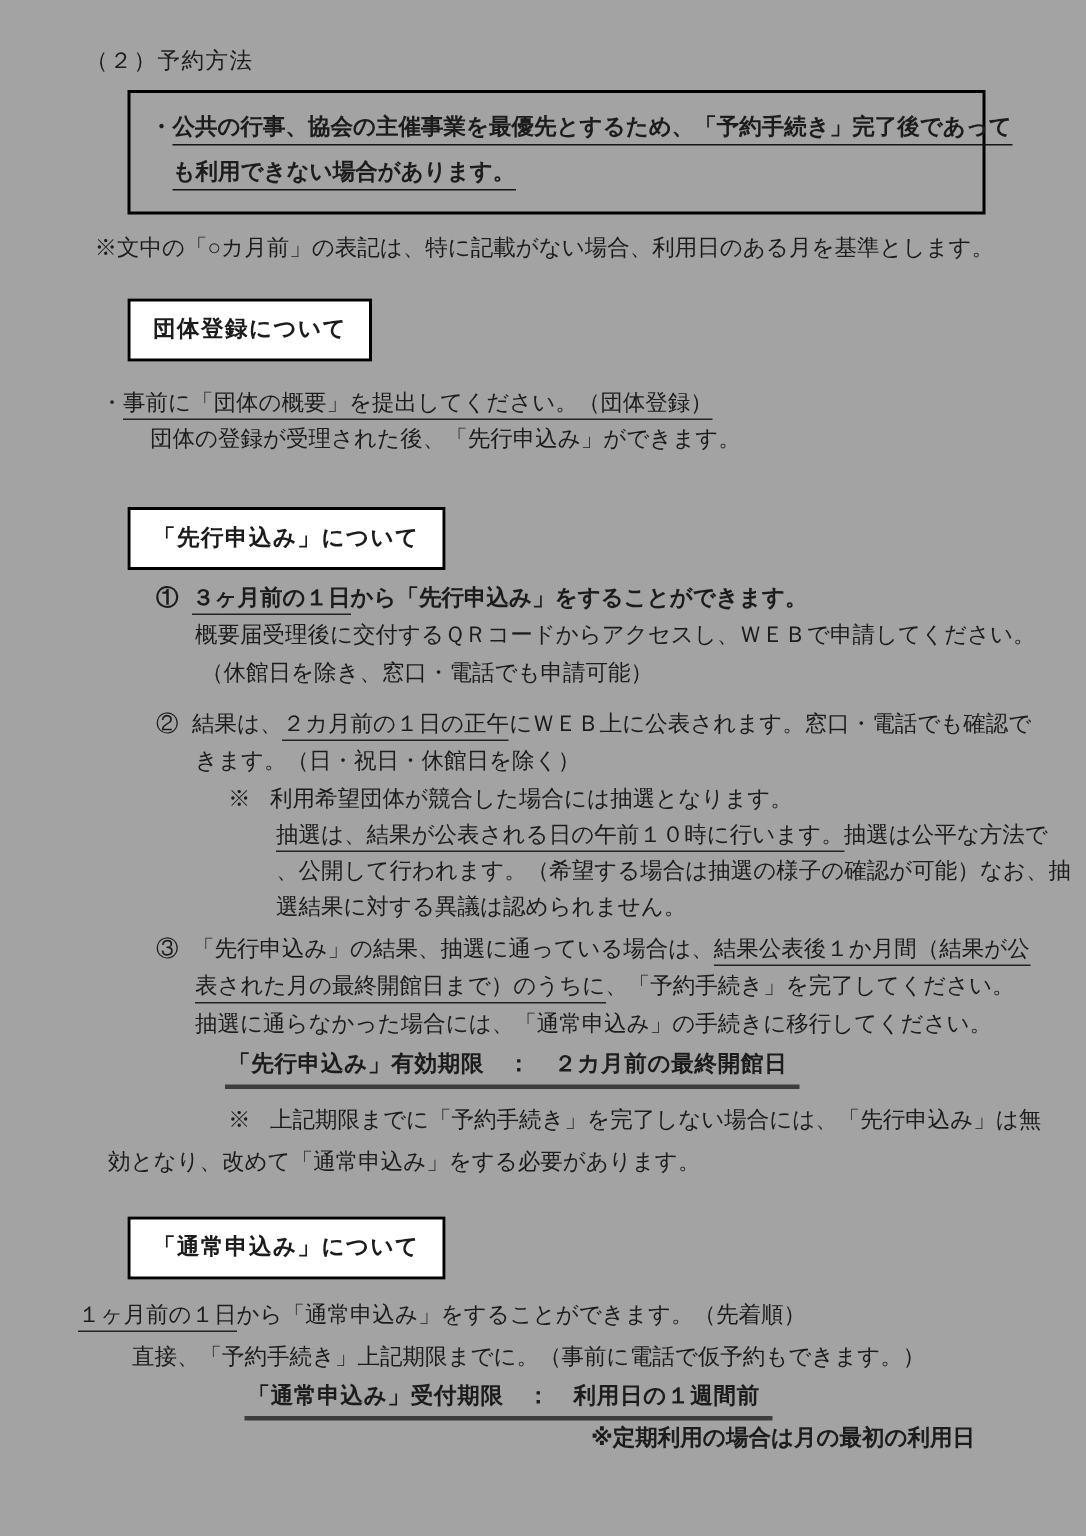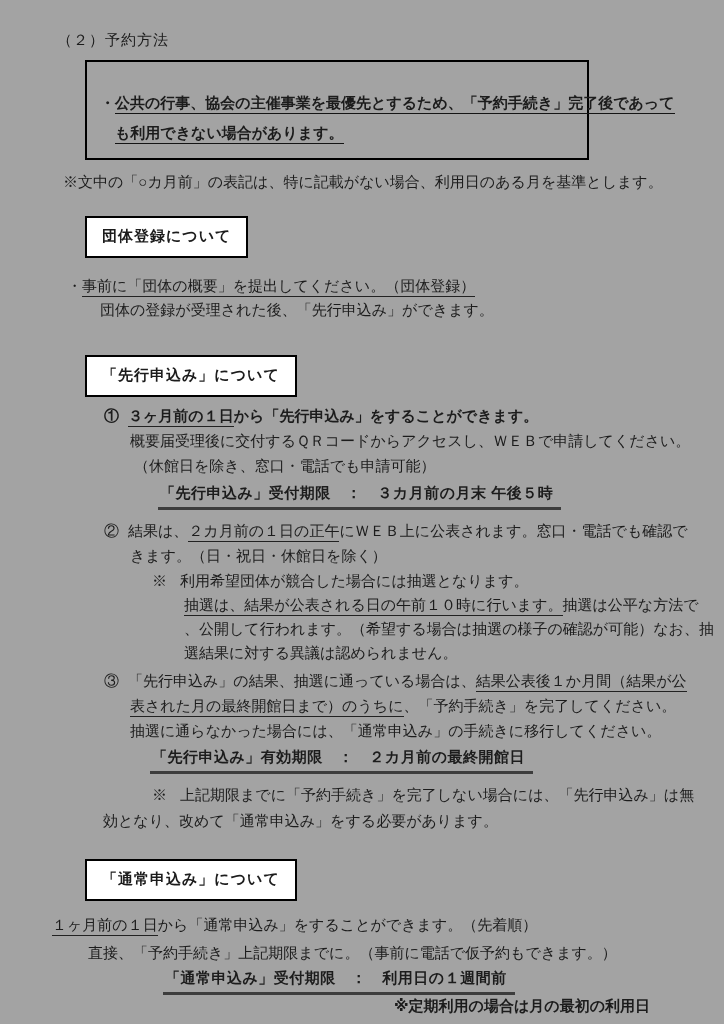--- a/index.html
+++ b/index.html
@@ -15,25 +15,26 @@
   .gothic{font-family:"Liberation Sans","DejaVu Sans",sans-serif;font-weight:700;}
   .ln{white-space:nowrap;font-size:15px;}
 
   
   .doc-title{padding:31px 0 0 57px;font-size:15px;letter-spacing:1px;}
 
   
   .notice-box{
     box-sizing:border-box;
     margin:10px 0 0 85px;
-    width:504px;
+    width:572px;
     border:2px solid #000;
-    padding:26px 12px 10px 13px;
+    padding:9px 12px 10px 13px;
     font-size:15px;
     line-height:30px;
+    font-family:Liberation Mono, monospace;
   }
   .notice-line2{padding-left:15px;}
   .ub{border-bottom:1.5px solid #141414;padding-bottom:2px;}
 
   .basis-note{margin-top:13px;padding-left:63px;}
 
   
   .sec-box{
     display:inline-block;
     border:2px solid #000;
@@ -74,21 +75,21 @@
   .deadline2-wrap{margin:4px 0 0 150px;}
   .deadline3-wrap{margin:2px 0 0 163px;}
 
   
   .note-l1{padding-left:152px;line-height:24px;}
   .note-mark{margin-right:13px;}
   .note-cont{padding-left:184px;line-height:24px;}
 
   
   .note2-l1{margin-top:7px;padding-left:152px;line-height:28px;}
-  .note2-l2{padding-left:103px;line-height:28px;font-family:Liberation Mono, monospace;}
+  .note2-l2{padding-left:72px;line-height:28px;}
 
   
   .normal-l1{margin-top:10px;padding-left:52px;line-height:28px;}
   .normal-l2{padding-left:88px;line-height:28px;}
 
   .periodic{margin-top:2px;text-align:right;padding-right:74px;font-size:15px;}
 </style>
 </head>
 <body>
 
@@ -110,23 +111,20 @@
   <div class="group-l2 ln">団体の登録が受理された後、「先行申込み」ができます。</div>
 
   <div class="advance-box-wrap">
     <div class="sec-box gothic ln">「先行申込み」について</div>
   </div>
 
   <div class="item-l1 ln mt-item1"><span class="item-num">①</span><span class="u">３ヶ月前の１日</span><span>から「先行申込み」をすることができます。</span></div>
   <div class="item-cont ln">概要届受理後に交付するＱＲコードからアクセスし、ＷＥＢで申請してください。</div>
   <div class="item-paren ln">（休館日を除き、窓口・電話でも申請可能）</div>
 
-  <div class="deadline1-wrap">
-    <span class="deadline gothic ln">「先行申込み」受付期限　：　３カ月前の月末 午後５時</span>
-  </div>
 
   <div class="item-l1 ln mt-item2"><span class="item-num">②</span><span>結果は、</span><span class="u">２カ月前の１日の正午</span><span>にＷＥＢ上に公表されます。窓口・電話でも確認で</span></div>
   <div class="item-cont ln">きます。（日・祝日・休館日を除く）</div>
 
   <div class="note-l1 ln"><span class="note-mark">※</span><span>利用希望団体が競合した場合には抽選となります。</span></div>
   <div class="note-cont ln"><span class="u">抽選は、結果が公表される日の午前１０時に行います。</span><span>抽選は公平な方法で</span></div>
   <div class="note-cont ln">、公開して行われます。（希望する場合は抽選の様子の確認が可能）なお、抽</div>
   <div class="note-cont ln">選結果に対する異議は認められません。</div>
 
   <div class="item-l1 ln mt-item3"><span class="item-num">③</span><span>「先行申込み」の結果、抽選に通っている場合は、</span><span class="u">結果公表後１か月間（結果が公</span></div>

